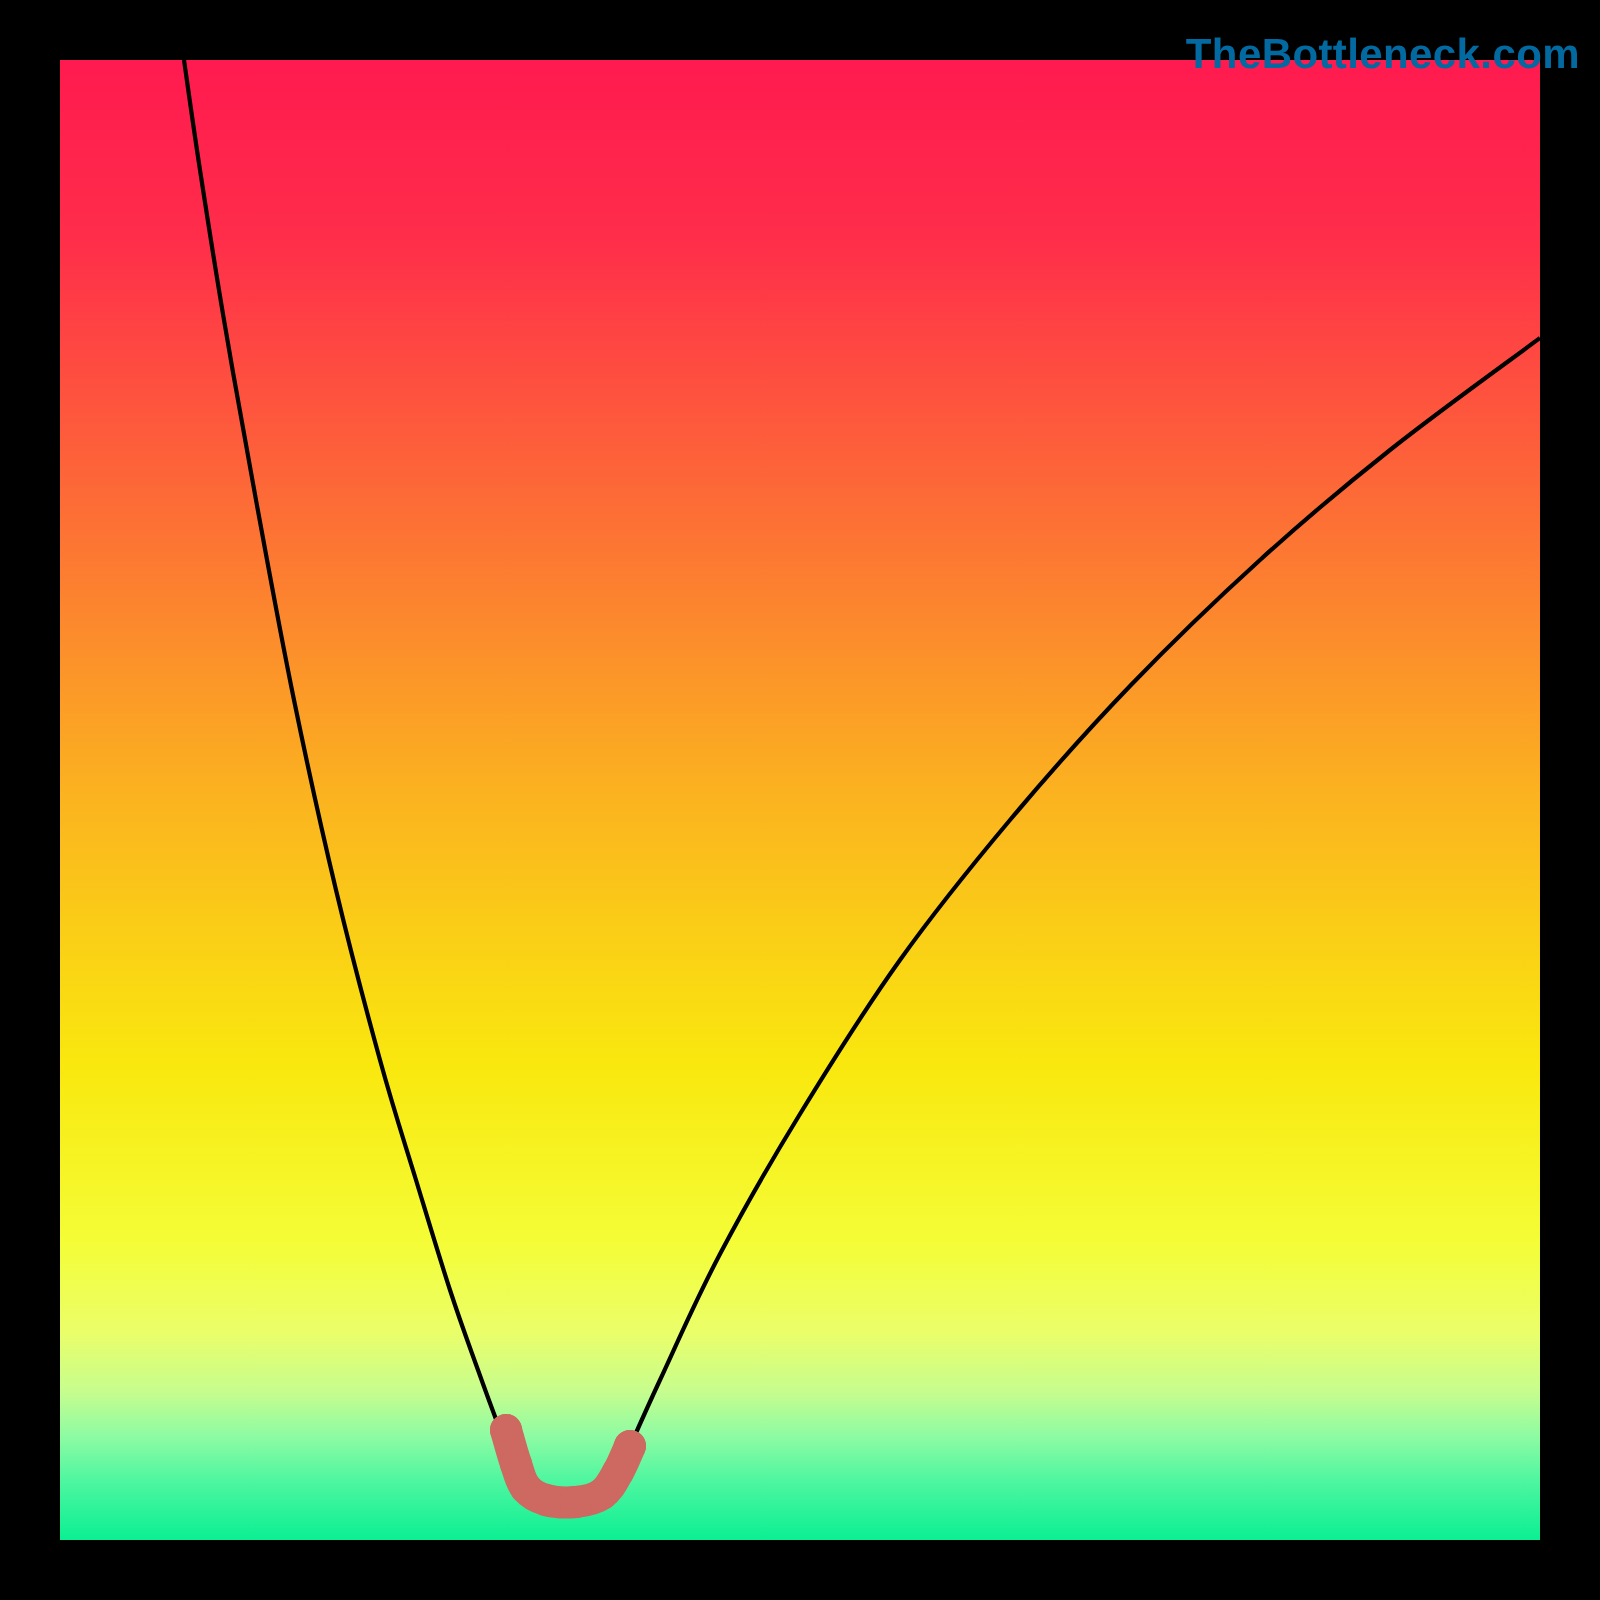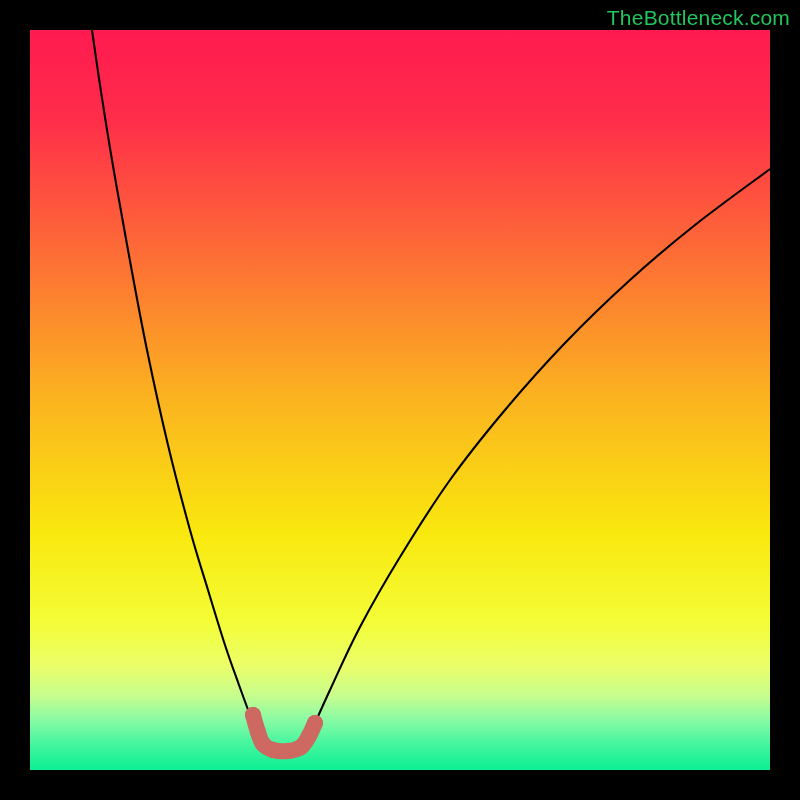--- a/index.html
+++ b/index.html
@@ -19,26 +19,26 @@
     height: 740px;
     background: #000;
   }
   svg {
     position: absolute;
     left: 0;
     top: 0;
   }
   .watermark {
     position: absolute;
-    top: 6px;
+    top: 16px;
     right: 10px;
-    color: #22c55e;
+    color: #0369a1;
     font-size: 21px;
     letter-spacing: 0.2px;
-    font-weight: 400;
+    font-weight: 700;
   }
 </style>
 </head>
 <body>
 
 <div class="frame">
   <svg id="chart-svg" width="740" height="740" viewBox="0 0 740 740">
     <defs>
       <linearGradient id="bg-grad" x1="0" y1="0" x2="0" y2="1">
           <stop offset="0%" stop-color="#ff1a4f"></stop>

